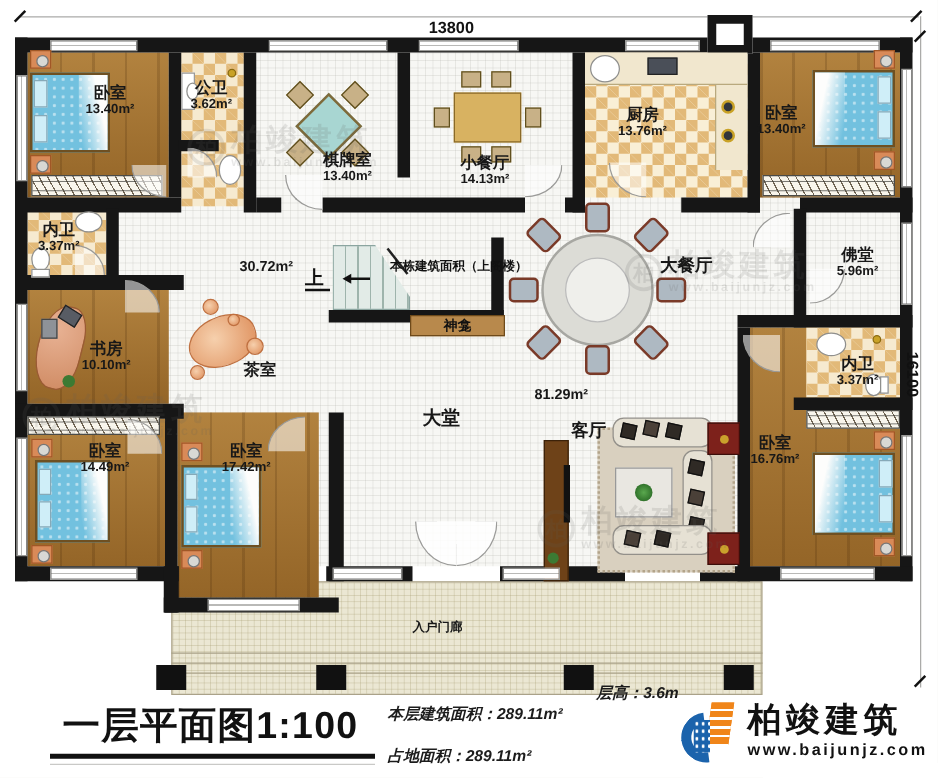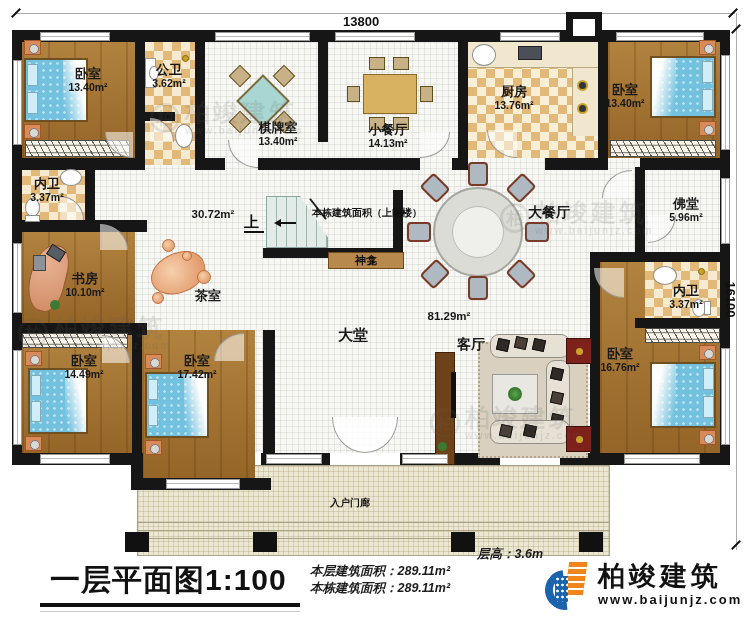--- a/index.html
+++ b/index.html
@@ -399,22 +399,22 @@
       </div>
   </div>
 
   <div class="abs" style="left:0;top:556px;width:750px;height:66px;background:#fff"></div>
   <div class="abs" style="left:50px;top:560px;font-size:30px;font-weight:bold;color:#111;letter-spacing:1px">一层平面图1:100</div>
   <div class="abs" style="left:40px;top:603px;width:260px;height:4px;background:#111"></div>
   <div class="abs" style="left:40px;top:611px;width:260px;height:1px;background:#c9c9c7"></div>
 
   <div class="footer-stat" style="left:310px;top:563px">
     <span>本层建筑面积：</span><span>289.11m²</span></div>
-  <div class="footer-stat" style="left:310px;top:580px">
-    <span>本栋建筑面积：</span><span>289.11m²</span></div>
+  <div class="footer-stat" style="left:310px;top:597px">
+    <span>占地面积：</span><span>289.11m²</span></div>
   <div class="footer-stat" style="left:477px;top:546px">
     <span>层高：</span><span>3.6m</span></div>
 
   <div class="abs" style="left:543px;top:558px;width:52px;height:58px">
     <div class="abs" style="left:2px;top:12px;width:40px;height:40px;border:8px solid transparent;border-left-color:#1b63ac;border-bottom-color:#1b63ac;border-radius:50%;transform:rotate(38deg)"></div>
     <div class="abs" style="left:24px;top:4px;width:18px;height:34px;background:#f08519;transform:skewX(-8deg);background-image:repeating-linear-gradient(#f08519 0 5px,#fff 5px 7px)"></div>
     <div class="abs" style="left:12px;top:18px;width:13px;height:26px;background:#1b63ac;background-image:radial-gradient(#fff 1px,transparent 1.4px);background-size:5px 6px"></div>
   </div>
   <div class="abs" style="left:598px;top:558px;font-size:27px;font-weight:bold;color:#111;letter-spacing:4px">柏竣建筑</div>
   <div class="abs" style="left:598px;top:592px;font-size:13px;font-weight:bold;color:#111;letter-spacing:2px">www.baijunjz.com</div>

